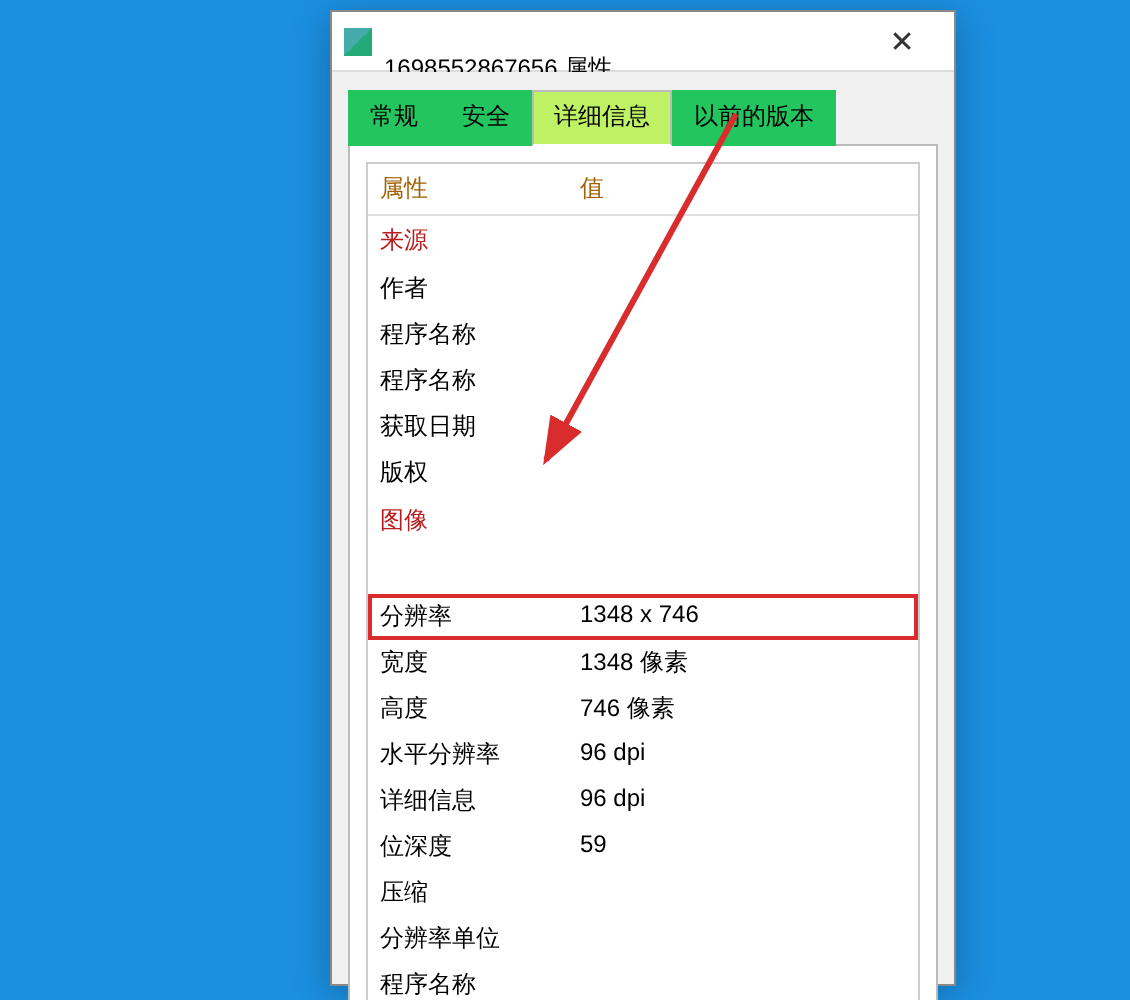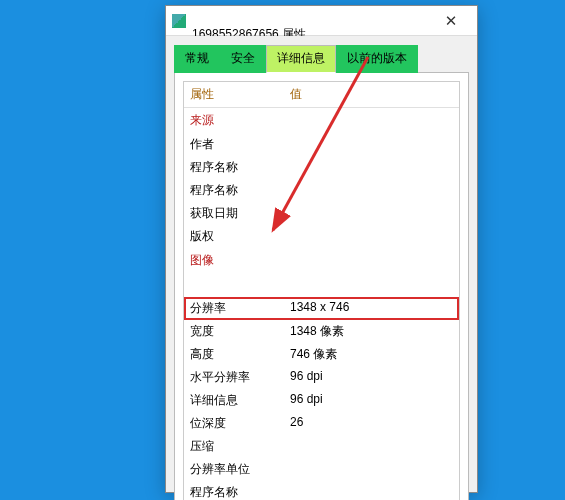--- a/index.html
+++ b/index.html
@@ -179,21 +179,21 @@
           <div class="row">
             <div class="k">水平分辨率</div>
             <div class="v">96 dpi</div>
           </div>
           <div class="row">
             <div class="k">详细信息</div>
             <div class="v">96 dpi</div>
           </div>
           <div class="row">
             <div class="k">位深度</div>
-            <div class="v">26</div>
+            <div class="v">59</div>
           </div>
           <div class="row">
             <div class="k">压缩</div>
             <div class="v"></div>
           </div>
           <div class="row">
             <div class="k">分辨率单位</div>
             <div class="v"></div>
           </div>
           <div class="row">

